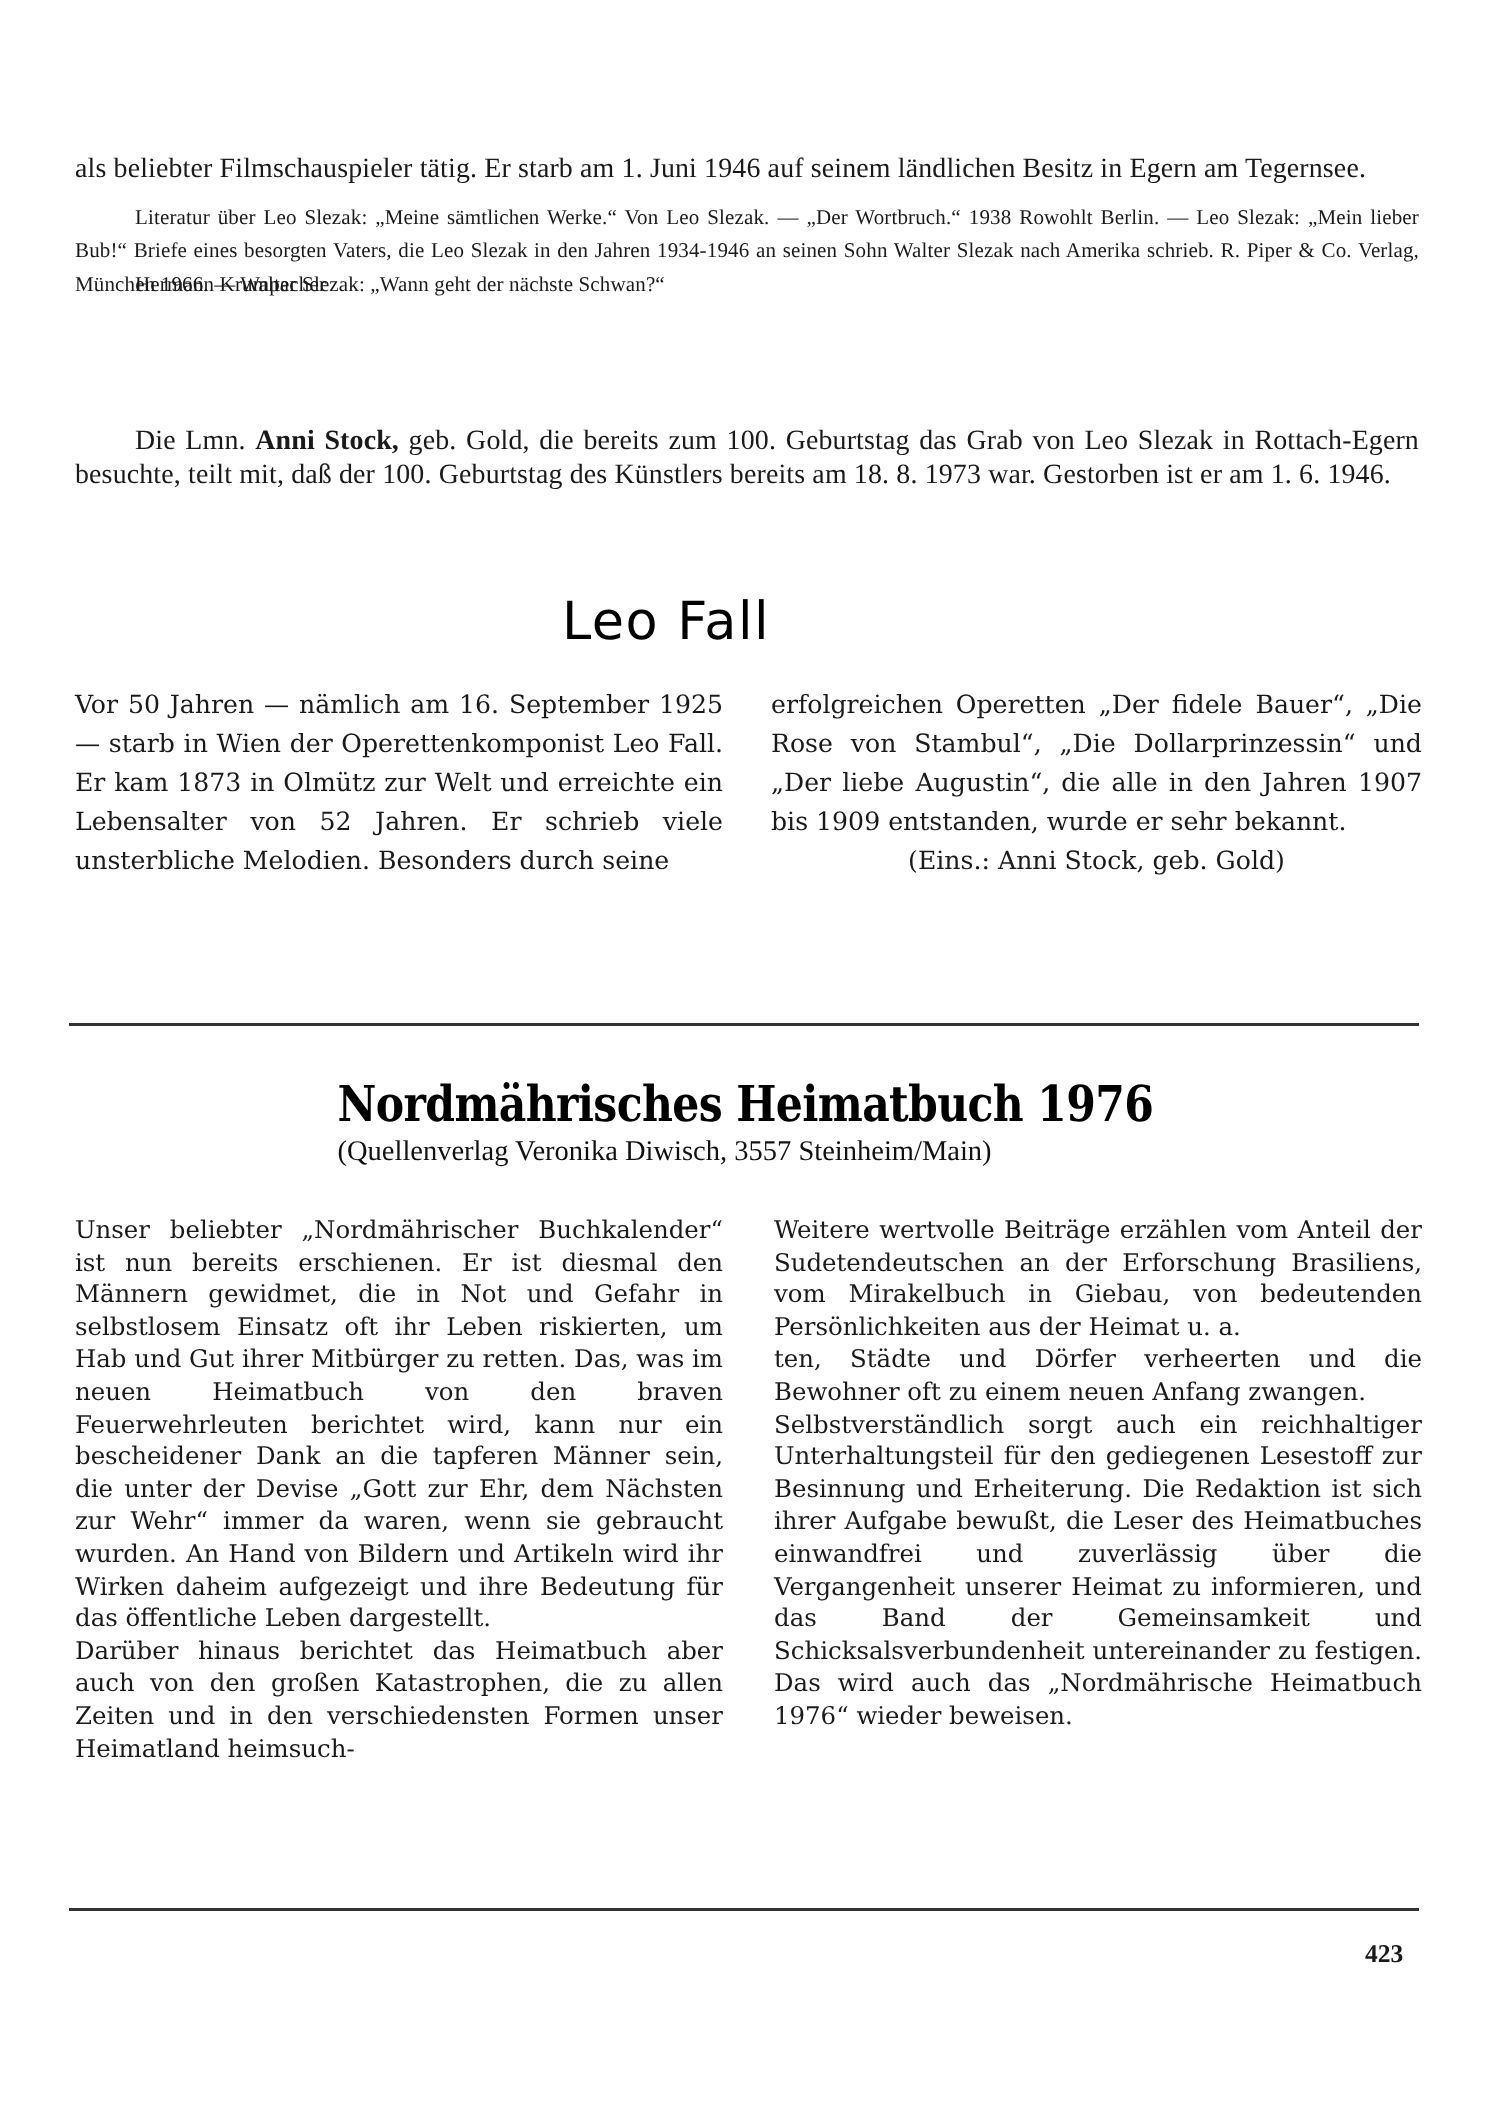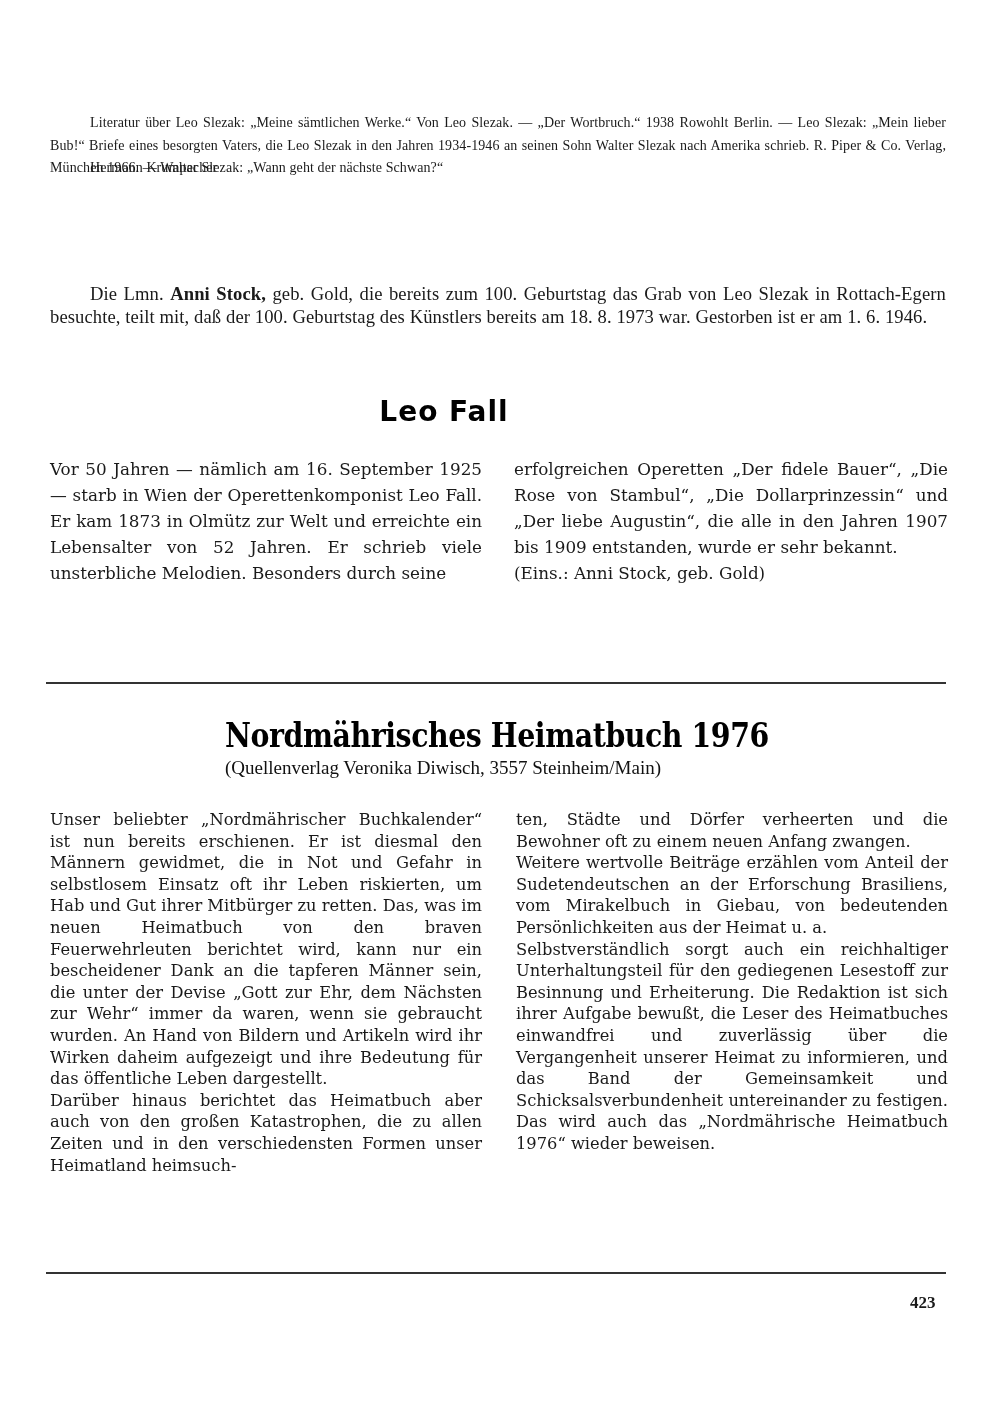--- a/index.html
+++ b/index.html
@@ -7,27 +7,27 @@
     width: 1000px; height: 1413px; background: #ffffff; color: #1a1a1a;
     font-family: "DejaVu Serif", serif; position: relative; overflow: hidden;
   }
   .p { font-size: 17.6px; line-height: 22.5px; margin: 0; text-align: justify; font-family: "Liberation Serif", serif; font-stretch: condensed; letter-spacing: 0.1px; }
   .indent { text-indent: 40px; }
   .signature { display: block; }
   .block1 { position: absolute; left: 50px; top: 102px; width: 896px; }
   .block2 { position: absolute; left: 50px; top: 283px; width: 896px; }
   .h-leofall {
     position: absolute; left: 0; width: 888px; top: 395px; text-align: center;
-    font-family: "DejaVu Sans", sans-serif; font-weight: 700; font-size: 28px; letter-spacing: 1px;
+    font-family: "DejaVu Sans", sans-serif; font-weight: 400; font-size: 35px; letter-spacing: 1px;
     color: #000;
   }
   .col { position: absolute; font-family: "DejaVu Serif", serif; font-size: 16.8px; line-height: 26px; text-align: justify; }
   .col-a1 { left: 50px; top: 456px; width: 432px; }
   .col-a2 { left: 514px; top: 456px; width: 434px; }
-  .right { text-align: left; display: block; }
+  .right { text-align: center; display: block; }
   .rule { position: absolute; left: 46px; width: 900px; height: 2px; background: #333; }
   .rule1 { top: 682px; }
   .rule2 { top: 1272px; }
   .h-nord {
     position: absolute; left: 225px; top: 716px; font-family: "DejaVu Serif", serif;
     font-weight: bold; font-size: 33px; color: #000; letter-spacing: -0.5px;
     transform: scaleX(0.86); transform-origin: left top; white-space: nowrap;
   }
   .sub-nord {
     position: absolute; left: 225px; top: 757px; font-family: "Liberation Serif", serif;
@@ -37,20 +37,21 @@
   .col-b1 { left: 50px; top: 809px; width: 432px; }
   .col-b2 { left: 516px; top: 809px; width: 432px; }
   .pageno { position: absolute; left: 910px; top: 1293px; font-family: "Liberation Serif", serif; font-weight: bold; font-size: 17px; text-align: right; }
   .para { display: block; }
   b { font-weight: bold; }
 </style>
 </head>
 <body>
 
 <div class="block1">
+  <p class="p" style="font-family:'Liberation Serif',serif;font-size:18.6px;line-height:22.5px;">als beliebter Filmschauspieler tätig. Er starb am 1. Juni 1946 auf seinem ländlichen Besitz in Egern am Tegernsee.</p>
   <p class="p indent" style="margin-top:10px;font-family:Liberation Serif, serif;font-size:14px;line-height:22.5px;">
     <span>Literatur über Leo Slezak: „Meine sämtlichen Werke.“ Von Leo Slezak. — „Der Wortbruch.“ 1938 Rowohlt Berlin. — Leo Slezak: „Mein lieber Bub!“ Briefe eines besorgten Vaters, die Leo Slezak in den Jahren 1934-1946 an seinen Sohn Walter Slezak nach Amerika schrieb. R. Piper &amp; Co. Verlag, München 1966. — Walter Slezak: „Wann geht der nächste Schwan?“</span>
     <span class="signature" style="margin-top:-22.5px;">Hermann Krumpacher</span>
   </p>
 </div>
 
 <div class="block2">
   <p class="p indent" style="font-family:'Liberation Serif',serif;font-size:18.6px;line-height:22.5px;">
     <span>Die Lmn.</span>
     <b>Anni Stock,</b>
@@ -69,19 +70,19 @@
 <div class="rule rule1"></div>
 
 <div class="h-nord">Nordmährisches Heimatbuch 1976</div>
 <div class="sub-nord">(Quellenverlag Veronika Diwisch, 3557 Steinheim/Main)</div>
 
 <div class="col-b col-b1">
   <span class="para">Unser beliebter „Nordmährischer Buchkalender“ ist nun bereits erschienen. Er ist diesmal den Männern gewidmet, die in Not und Gefahr in selbstlosem Einsatz oft ihr Leben riskierten, um Hab und Gut ihrer Mitbürger zu retten. Das, was im neuen Heimatbuch von den braven Feuerwehrleuten berichtet wird, kann nur ein bescheidener Dank an die tapferen Männer sein, die unter der Devise „Gott zur Ehr, dem Nächsten zur Wehr“ immer da waren, wenn sie gebraucht wurden. An Hand von Bildern und Artikeln wird ihr Wirken daheim aufgezeigt und ihre Bedeutung für das öffentliche Leben dargestellt.</span>
   <span class="para">Darüber hinaus berichtet das Heimatbuch aber auch von den großen Katastrophen, die zu allen Zeiten und in den verschiedensten Formen unser Heimatland heimsuch-</span>
 </div>
 <div class="col-b col-b2">
+  <span class="para">Weitere wertvolle Beiträge erzählen vom Anteil der Sudetendeutschen an der Erforschung Brasiliens, vom Mirakelbuch in Giebau, von bedeutenden Persönlichkeiten aus der Heimat u. a.</span>
   <span class="para">ten, Städte und Dörfer verheerten und die Bewohner oft zu einem neuen Anfang zwangen.</span>
-  <span class="para">Weitere wertvolle Beiträge erzählen vom Anteil der Sudetendeutschen an der Erforschung Brasiliens, vom Mirakelbuch in Giebau, von bedeutenden Persönlichkeiten aus der Heimat u. a.</span>
   <span class="para">Selbstverständlich sorgt auch ein reichhaltiger Unterhaltungsteil für den gediegenen Lesestoff zur Besinnung und Erheiterung. Die Redaktion ist sich ihrer Aufgabe bewußt, die Leser des Heimatbuches einwandfrei und zuverlässig über die Vergangenheit unserer Heimat zu informieren, und das Band der Gemeinsamkeit und Schicksalsverbundenheit untereinander zu festigen. Das wird auch das „Nordmährische Heimatbuch 1976“ wieder beweisen.</span>
 </div>
 
 <div class="rule rule2"></div>
 <div class="pageno">423</div>
 
 </body></html>

